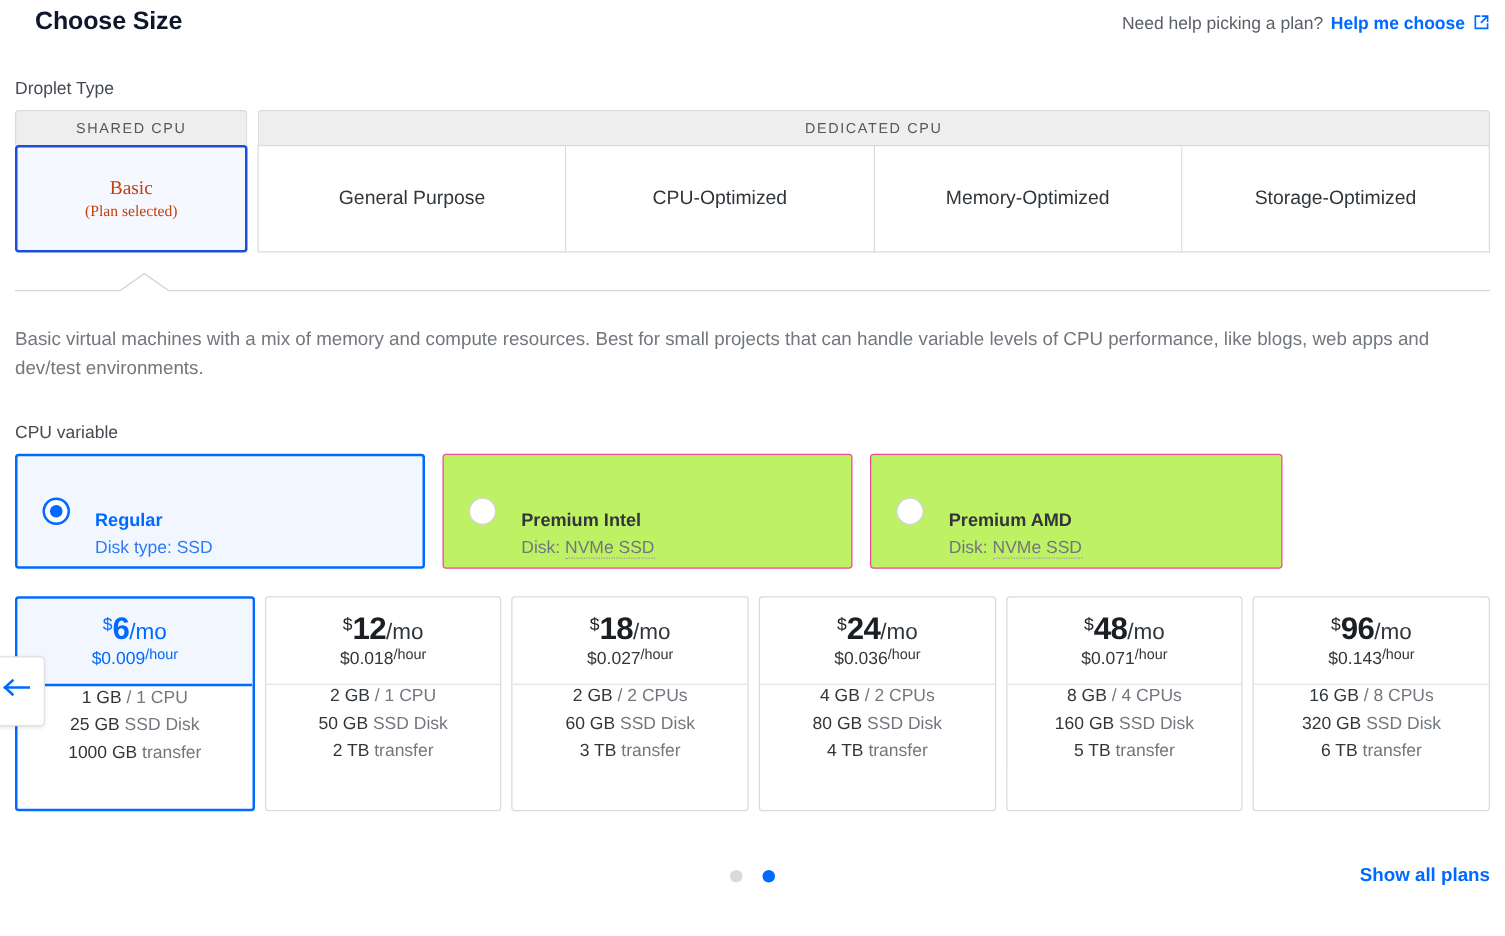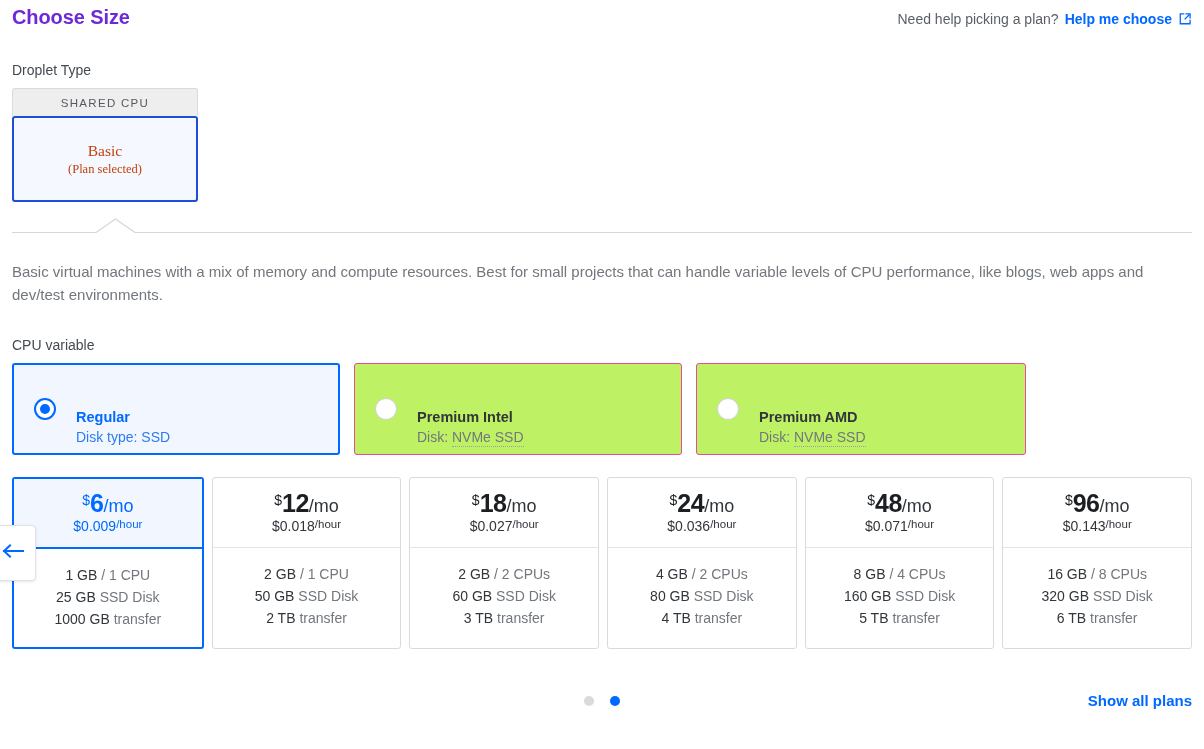--- a/index.html
+++ b/index.html
@@ -24,22 +24,23 @@
   .header-row {
     display: flex;
     align-items: baseline;
     justify-content: space-between;
     padding-top: 6px;
     height: 40px;
   }
   .page-title {
     font-size: 20px;
     font-weight: 700;
-    color: #6d28d9;
+    color: #0f172a;
     letter-spacing: -0.1px;
+    margin-left: 16px;
   }
   .help-wrap {
     font-size: 14px;
     color: #5a5f66;
     display: flex;
     align-items: baseline;
     gap: 6px;
     white-space: nowrap;
   }
   .help-link {
@@ -254,21 +255,20 @@
   }
   .plan-card.selected .price-hour { color: #0069ff; }
   .hour-unit { font-size: 11.5px; }
 
   .plan-specs {
     flex: 1;
     display: flex;
     flex-direction: column;
     align-items: center;
     justify-content: flex-start;
-    padding-top: 18px;
     gap: 6px;
     font-size: 14px;
   }
   .spec-line { color: #72777d; }
   .spec-strong { color: #31363b; }
 
   
   .scroll-left-btn {
     position: absolute;
     left: -22px;
@@ -347,20 +347,37 @@
     <div class="tab-group-shared">
       <div class="group-head">SHARED CPU</div>
       <div class="group-body">
         <div class="type-tab selected">
           <span class="tab-main">Basic</span>
           <span class="tab-sub">(Plan selected)</span>
         </div>
       </div>
     </div>
 
+    <div class="tab-group-dedicated">
+      <div class="group-head">DEDICATED CPU</div>
+      <div class="group-body">
+        <div class="type-tab">
+          <span class="tab-main">General Purpose</span>
+        </div>
+        <div class="type-tab">
+          <span class="tab-main">CPU-Optimized</span>
+        </div>
+        <div class="type-tab">
+          <span class="tab-main">Memory-Optimized</span>
+        </div>
+        <div class="type-tab">
+          <span class="tab-main">Storage-Optimized</span>
+        </div>
+      </div>
+    </div>
   </div>
 
   <div class="caret-divider">
     <div class="rule-left"></div>
     <div class="caret">
       <svg width="39" height="15" viewBox="0 0 39 15" fill="none">
         <path d="M0 14.5 L19.5 1 L39 14.5" stroke="#d5d6d8" stroke-width="1.2" fill="none"></path>
       </svg>
     </div>
     <div class="rule-right"></div>

